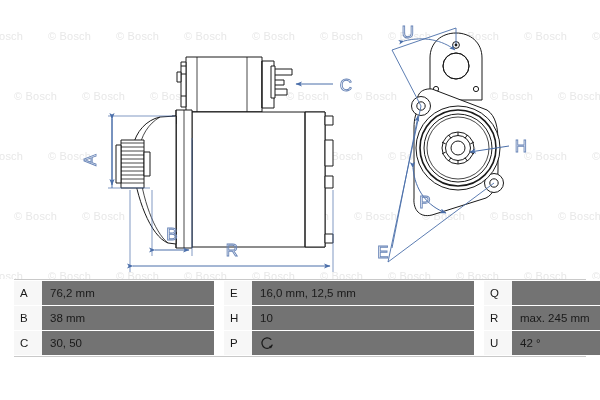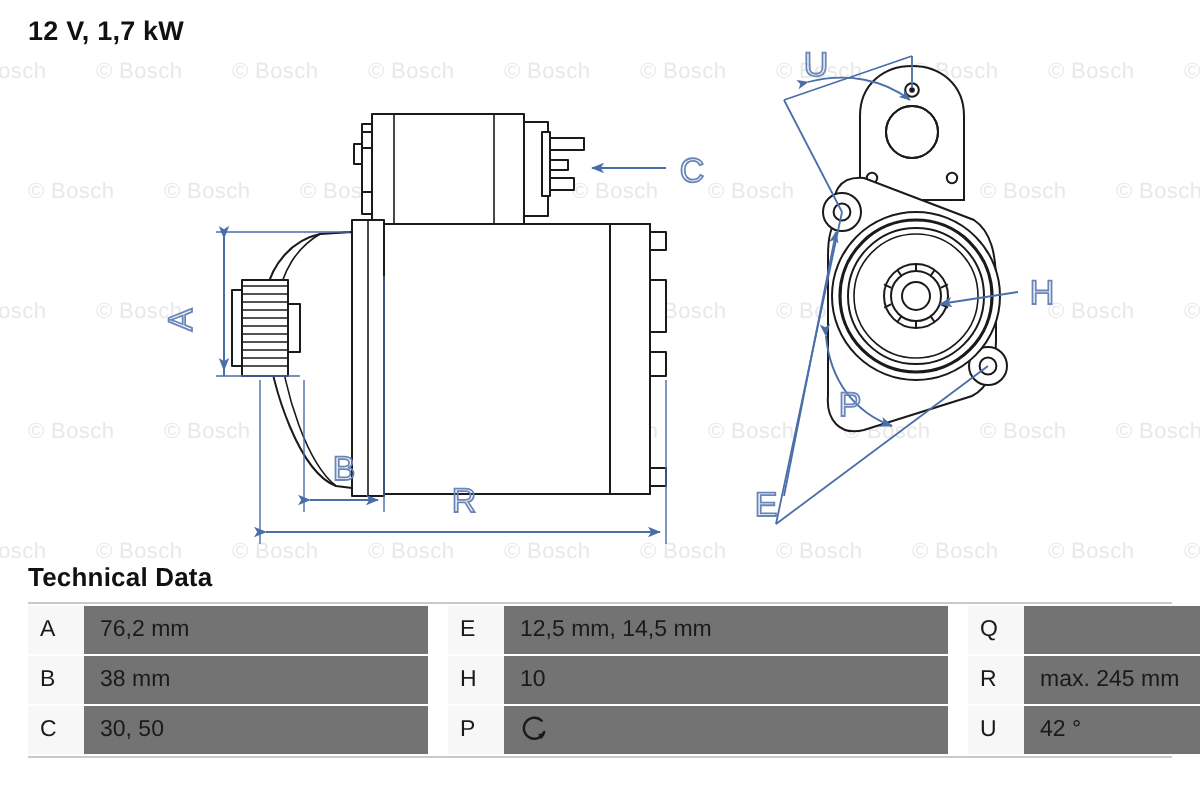--- a/index.html
+++ b/index.html
@@ -193,21 +193,20 @@
       <div class="wm" style="left: 116px; top: 270px;">© Bosch</div>
       <div class="wm" style="left: 184px; top: 270px;">© Bosch</div>
       <div class="wm" style="left: 252px; top: 270px;">© Bosch</div>
       <div class="wm" style="left: 320px; top: 270px;">© Bosch</div>
       <div class="wm" style="left: 388px; top: 270px;">© Bosch</div>
       <div class="wm" style="left: 456px; top: 270px;">© Bosch</div>
       <div class="wm" style="left: 524px; top: 270px;">© Bosch</div>
       <div class="wm" style="left: 592px; top: 270px;">© Bosch</div>
     </div>
 
-  <div id="doc-title">12 V, 1,7 kW</div>
 
   <div id="drawing-area">
     <svg width="600" height="285" viewBox="0 0 600 285">
       <defs>
         <marker id="ah" markerWidth="7" markerHeight="7" refX="6" refY="2.6" orient="auto" markerUnits="strokeWidth">
           <path d="M0,0 L6.5,2.6 L0,5.2 L1.6,2.6 z" fill="#4a6ea9"></path>
         </marker>
         <marker id="ah2" markerWidth="7" markerHeight="7" refX="6" refY="2.6" orient="auto" markerUnits="strokeWidth">
           <path d="M0,0 L6.5,2.6 L0,5.2 L1.6,2.6 z" fill="#4a6ea9"></path>
         </marker>
@@ -376,30 +375,29 @@
       <g font-family="'Liberation Sans', sans-serif">
         <text x="408" y="38" fill="none" stroke="#6a86b8" stroke-width="0.9" font-size="17" text-anchor="middle">U</text>
         <text x="521" y="152" fill="none" stroke="#6a86b8" stroke-width="0.9" font-size="17" text-anchor="middle">H</text>
         <text x="425" y="208" fill="none" stroke="#6a86b8" stroke-width="0.9" font-size="17" text-anchor="middle">P</text>
         <text x="383" y="258" fill="none" stroke="#6a86b8" stroke-width="0.9" font-size="17" text-anchor="middle">E</text>
       </g>
     </svg>
   </div>
 
   <div id="tech-section">
-    <div id="tech-heading">Technical Data</div>
     <div id="tbl-top-rule"></div>
     <table id="tech-table">
       <tbody>
         <tr class="row-band">
           <td class="k">A</td>
           <td class="v col-a-v">76,2 mm</td>
           <td class="spacer"></td>
           <td class="k">E</td>
-          <td class="v col-b-v">12,5 mm, 14,5 mm</td>
+          <td class="v col-b-v">16,0 mm, 12,5 mm</td>
           <td class="spacer"></td>
           <td class="k">Q</td>
           <td class="v col-c-v"></td>
         </tr>
 
         <tr class="row-band">
           <td class="k">B</td>
           <td class="v col-a-v">38 mm</td>
           <td class="spacer"></td>
           <td class="k">H</td>

